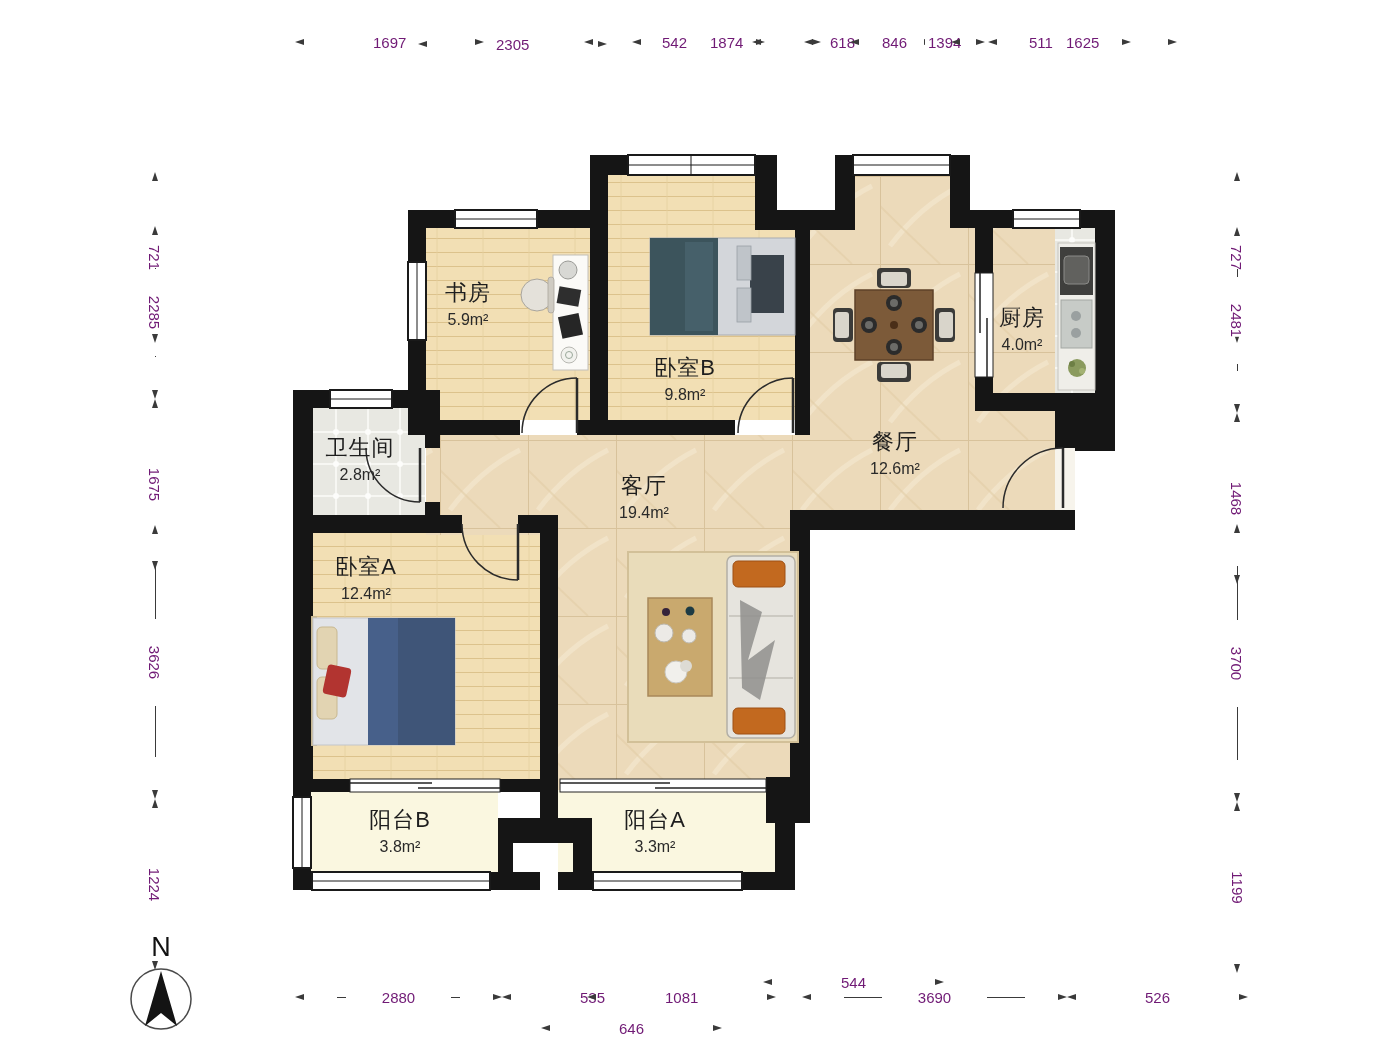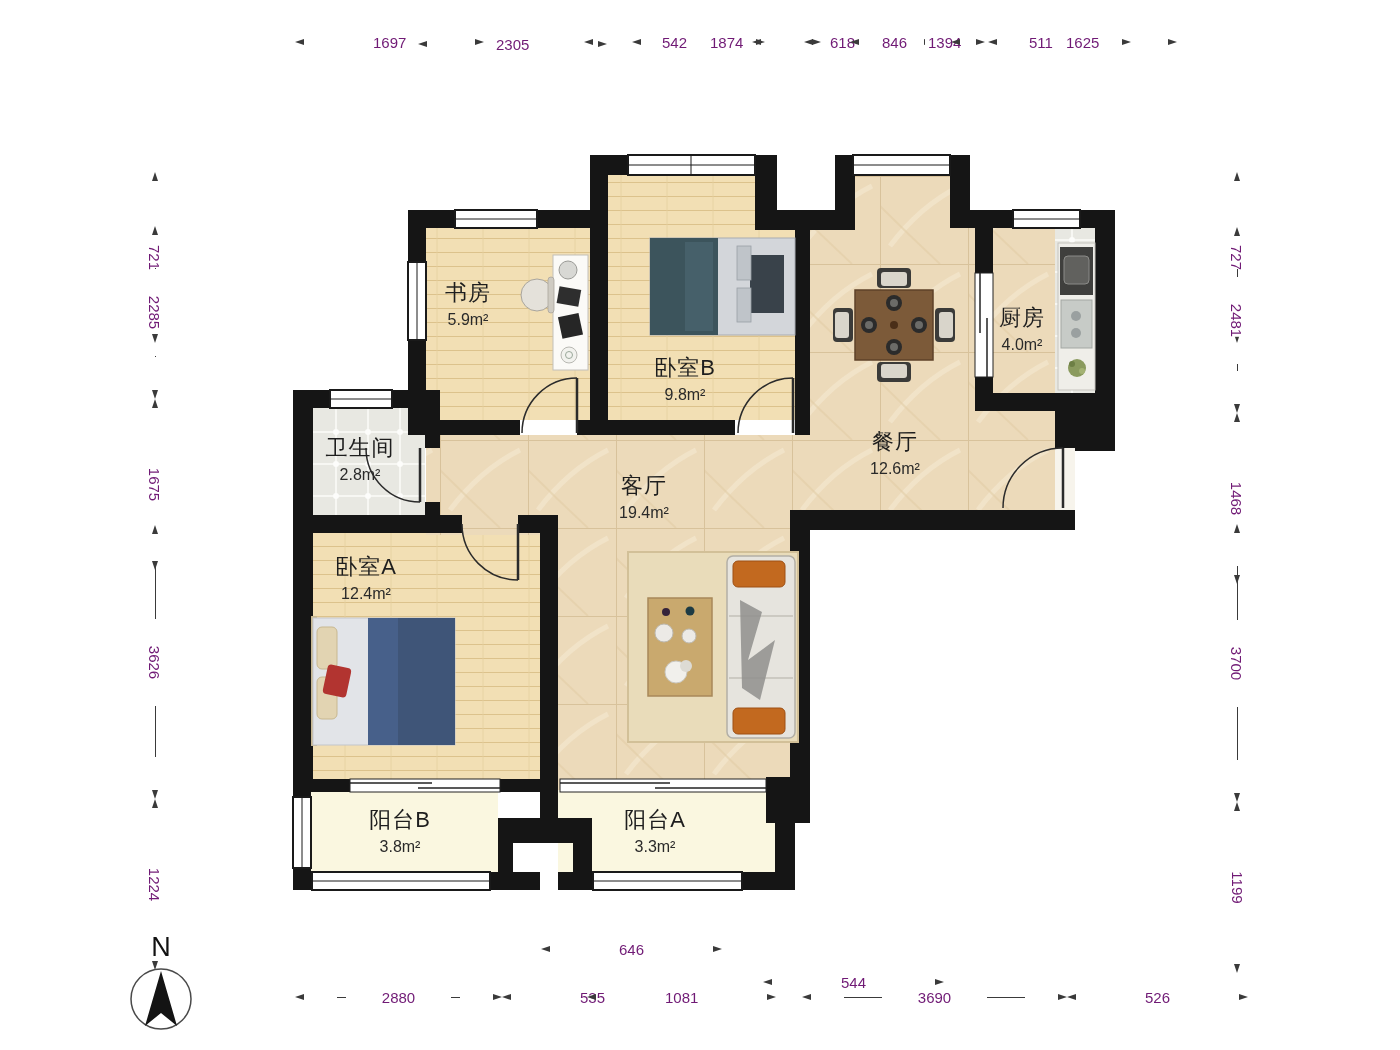--- a/index.html
+++ b/index.html
@@ -388,21 +388,21 @@
       <span class="ln"></span>
       <span class="arr r"></span>
     </div>
   <div class="dim h" style="left:502px;top:989px;width:39px">
       <span class="arr l"></span>
       <span class="ln"></span>
       <span class="lbl">535</span>
       <span class="ln"></span>
       <span class="arr r"></span>
     </div>
-  <div class="dim h" style="left:541px;top:941px;width:46px">
+  <div class="dim h" style="left:541px;top:1020px;width:46px">
       <span class="arr l"></span>
       <span class="ln"></span>
       <span class="lbl">646</span>
       <span class="ln"></span>
       <span class="arr r"></span>
     </div>
   <div class="dim h" style="left:587px;top:989px;width:176px">
       <span class="arr l"></span>
       <span class="ln"></span>
       <span class="lbl">1081</span>

